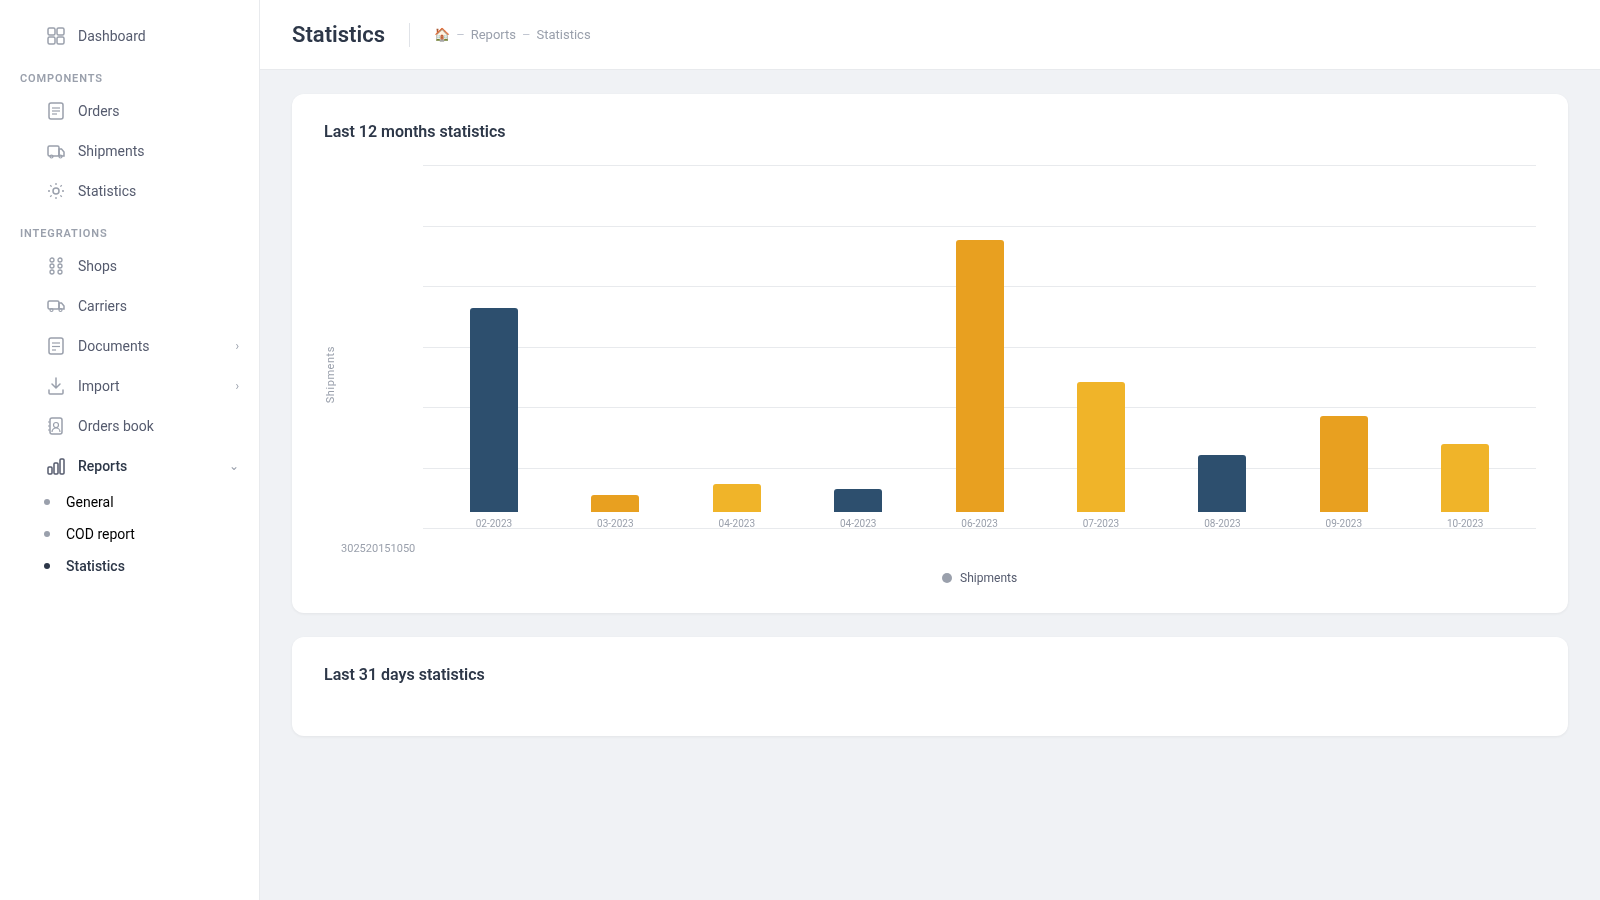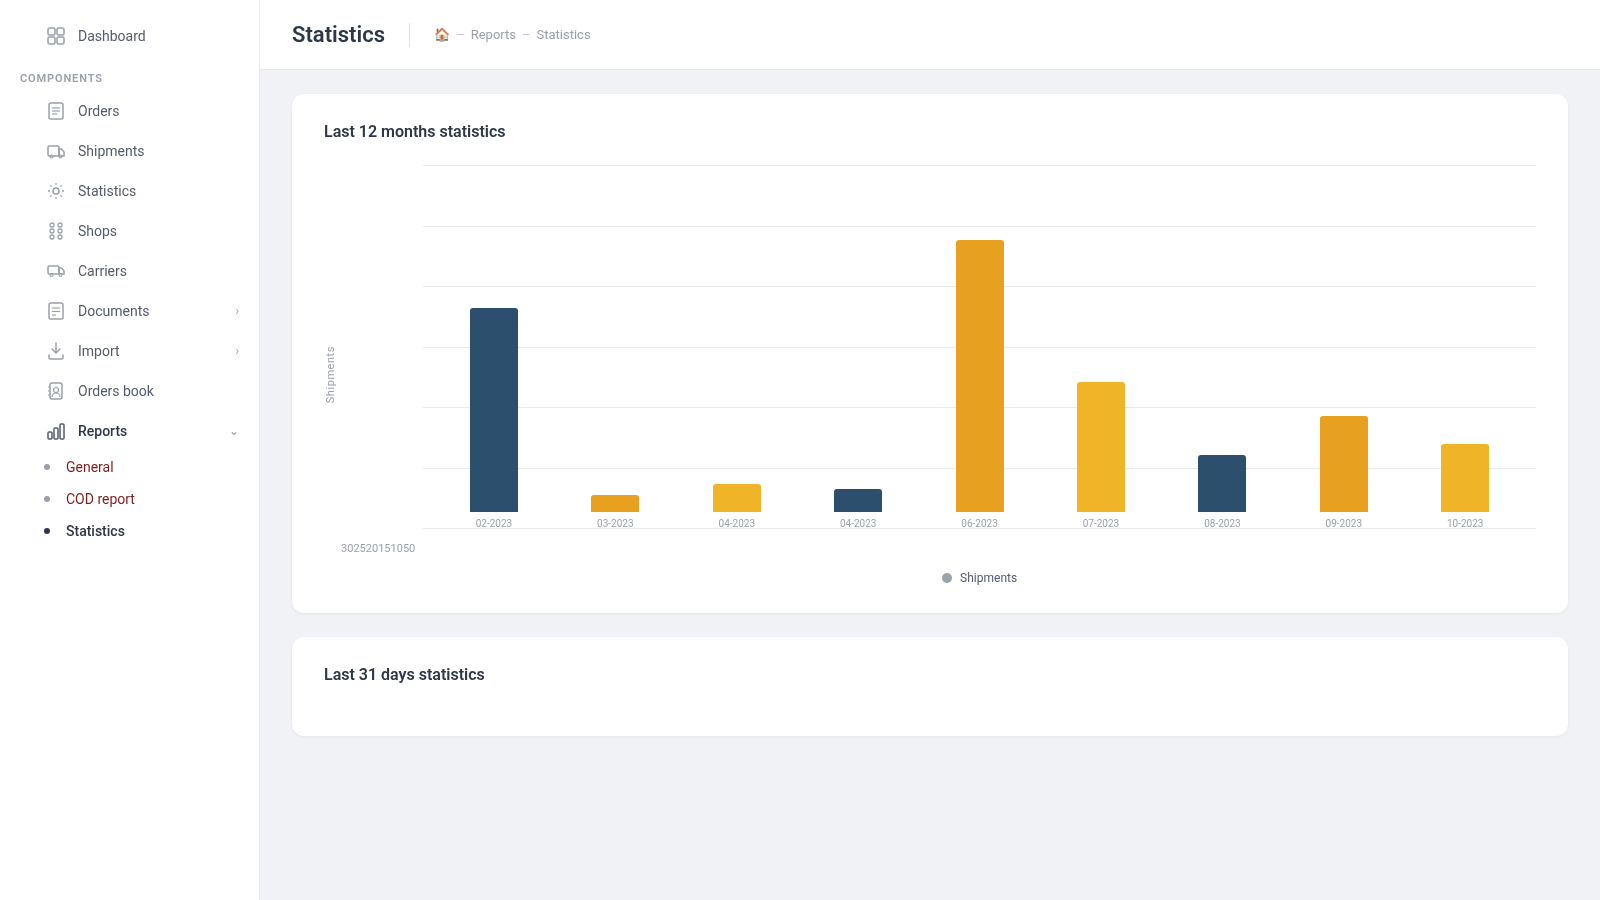--- a/index.html
+++ b/index.html
@@ -54,21 +54,21 @@
       margin-left: auto;
       font-size: 12px;
       color: #9aa0ac;
     }
     .sidebar-sub-item {
       display: flex;
       align-items: center;
       gap: 12px;
       padding: 8px 20px 8px 44px;
       cursor: pointer;
-      color: #7f1d1d;
+      color: #000000;
       font-size: 14px;
     }
     .sidebar-sub-item.active { color: #2d3748; font-weight: 500; }
     .sidebar-sub-item .bullet {
       width: 6px;
       height: 6px;
       border-radius: 50%;
       background: #9aa0ac;
       flex-shrink: 0;
       margin-right: 4px;
@@ -290,20 +290,21 @@
   <div class="sidebar-item">
     <span class="icon">
       <svg width="18" height="18" viewBox="0 0 18 18" fill="none">
         <circle cx="9" cy="9" r="3" stroke="#9aa0ac" stroke-width="1.5"></circle>
         <path d="M9 1v2M9 15v2M1 9h2M15 9h2M3.22 3.22l1.41 1.41M13.37 13.37l1.41 1.41M3.22 14.78l1.41-1.41M13.37 4.63l1.41-1.41" stroke="#9aa0ac" stroke-width="1.3"></path>
       </svg>
     </span>
     <span>Statistics</span>
   </div>
 
+  <div class="sidebar-section-label">INTEGRATIONS</div>
 
   <div class="sidebar-item">
     <span class="icon">
       <svg width="18" height="18" viewBox="0 0 18 18" fill="none">
         <circle cx="5" cy="9" r="2" stroke="#9aa0ac" stroke-width="1.3"></circle>
         <circle cx="13" cy="9" r="2" stroke="#9aa0ac" stroke-width="1.3"></circle>
         <circle cx="5" cy="15" r="2" stroke="#9aa0ac" stroke-width="1.3"></circle>
         <circle cx="13" cy="15" r="2" stroke="#9aa0ac" stroke-width="1.3"></circle>
         <circle cx="5" cy="3" r="2" stroke="#9aa0ac" stroke-width="1.3"></circle>
         <circle cx="13" cy="3" r="2" stroke="#9aa0ac" stroke-width="1.3"></circle>

